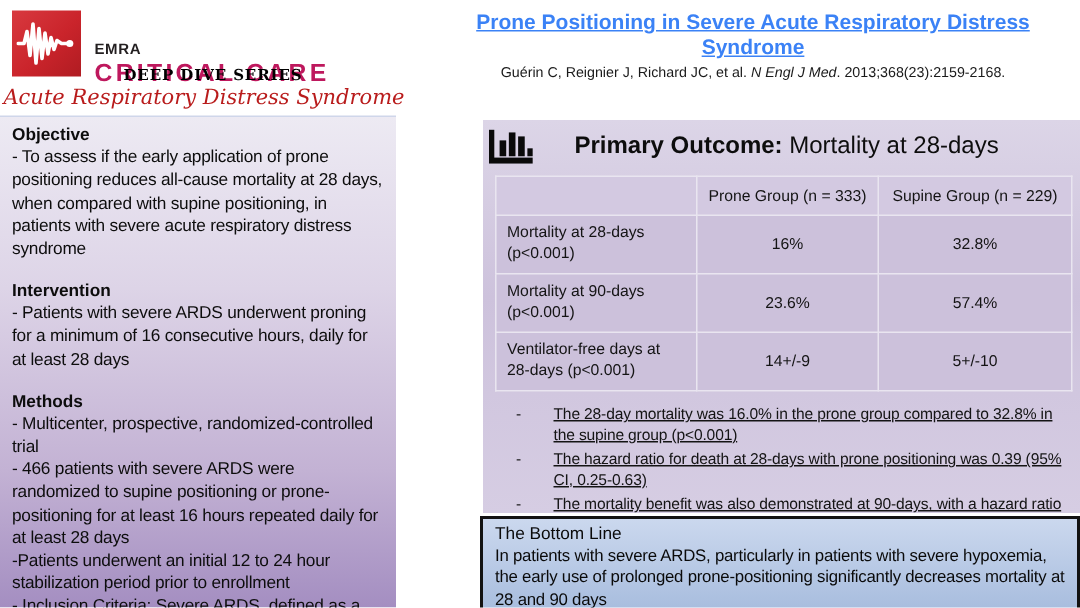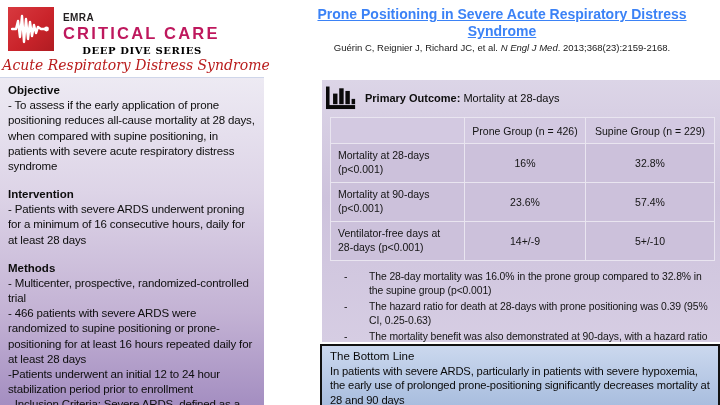--- a/index.html
+++ b/index.html
@@ -14,21 +14,21 @@
   .slide { position:absolute; inset:0; width:720px; height:405px; overflow:hidden; background:#fff; }
 
   
   .logo-row { position:absolute; left:8px; top:7px; display:flex; align-items:flex-start; }
   .logo-square {
     width:46px; height:44px; flex:none;
     background:linear-gradient(135deg,#d8393f 0%, #ca242b 55%, #b01c22 100%);
     display:flex; align-items:center; justify-content:center;
   }
   .logo-square svg { width:40px; height:34px; }
-  .brand-text { margin-left:9px; padding-top:5px; }
+  .brand-text { margin-left:9px; padding-top:5px;margin-top:16px; }
   .brand-emra { font-size:10px; font-weight:bold; color:#231f20; letter-spacing:.4px; }
   .brand-cc { font-size:16.5px; color:#be185d; letter-spacing:2.2px; margin-top:1px; white-space:nowrap;font-weight:bold; }
 
   .series-block { position:absolute; left:0; top:45px; width:272px; text-align:center; }
   .series-title { font-family:"DejaVu Serif", serif; font-weight:bold; font-size:10px; letter-spacing:.6px; color:#000;padding-left:12px; }
   .series-sub { font-family:"DejaVu Serif", serif; font-style:italic; font-size:14px; color:#b91c1c; margin-top:1px; white-space:nowrap; }
 
   
   .title-block { position:absolute; left:288px; top:6px; width:428px; text-align:center; }
   .main-title {
@@ -51,21 +51,21 @@
   .sec-para { font-size:11.5px; line-height:1.32; letter-spacing:-.15px; color:#0d0d0d; }
 
   
   .right-panel {
     position:absolute; left:322px; top:80px; width:398px; height:262px;
     background:linear-gradient(to bottom,#DCD5E7 0%, #CDC2DC 45%, #D6CDE3 100%);
     padding:4px 7px 0 2px;
   }
   .po-header { display:flex; align-items:center; margin:2px 0 7px 2px; }
   .po-icon { width:30px; height:24px; flex:none; }
-  .po-label { margin-left:9px; font-size:11px; color:#0d0d0d; }
+  .po-label { margin-left:27px; font-size:16px; color:#0d0d0d; }
   .po-label .b { font-weight:bold; }
 
   table.outcomes {
     border-collapse:collapse; table-layout:fixed;
     margin-left:6px; width:384px;
     border:1px solid #B6ACC7;
   }
   table.outcomes th, table.outcomes td {
     border:1px solid #E9E5F0;
     font-size:10.5px; color:#141414;
@@ -75,21 +75,21 @@
   table.outcomes thead th { height:26px; font-weight:normal; text-align:center; background:#D3C9E1; }
   table.outcomes tbody td { height:39px; text-align:center; }
   .col-label { width:134px; }
   .col-prone { width:121px; }
   .col-supine { width:129px; }
   table.outcomes td.c-label { text-align:left; line-height:1.3; }
 
   .findings { margin:9px 0 0 20px; }
   .finding { display:flex; margin-bottom:3px; }
   .f-dash { width:25px; flex:none; font-size:10.4px; line-height:1.3; color:#141414; }
-  .f-text { font-size:10.4px; line-height:1.3; letter-spacing:-.1px; width:344px; color:#141414; }
+  .f-text { font-size:10.4px; line-height:1.3; letter-spacing:-.1px; width:344px; color:#141414;text-decoration:underline; }
 
   
   .bottom-box {
     position:absolute; left:320px; top:344px; width:400px; height:64px;
     border:2px solid #121212;
     background:linear-gradient(to bottom,#CBD8EE 0%, #A8BDDE 100%);
     padding:3px 8px;
   }
   .bb-title { font-weight:normal; font-size:11.5px; line-height:1.3; color:#0a0a0a; }
   .bb-text { font-size:11.2px; line-height:1.28; letter-spacing:-.15px; color:#0a0a0a; }
@@ -154,21 +154,21 @@
 
     <table class="outcomes">
       <colgroup>
           <col class="col-label">
           <col class="col-prone">
           <col class="col-supine">
         </colgroup>
       <thead>
         <tr>
           <th></th>
-          <th>Prone Group (n = 426)</th>
+          <th>Prone Group (n = 333)</th>
           <th>Supine Group (n = 229)</th>
         </tr>
       </thead>
       <tbody>
         <tr>
           <td class="c-label">Mortality at 28-days (p&lt;0.001)</td>
           <td>16%</td>
           <td>32.8%</td>
         </tr>
         <tr>

